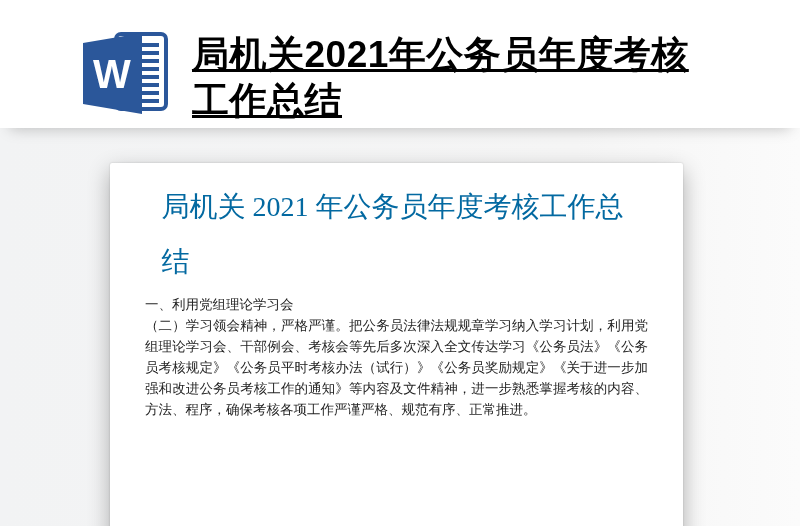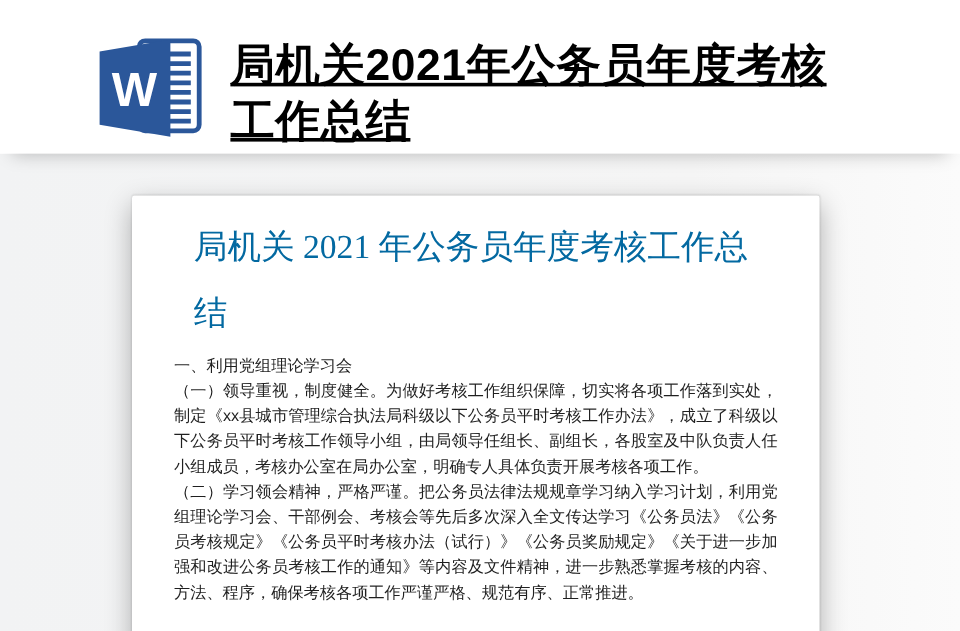--- a/index.html
+++ b/index.html
@@ -109,21 +109,20 @@
   </header>
 
   <div class="preview">
     <div class="doc-page">
       <h2 class="doc-title">局机关 2021 年公务员年度考核工作总结</h2>
       <div class="doc-body">
 
 
           <p class="doc-para">一、利用党组理论学习会</p>
 
-          <p class="doc-para">（一）领导重视，制度健全。为做好考核工作组织保障，切实将各项工作落到实处，制定《xx县城市管理综合执法局科级以下公务员平时考核工作办法》，成立了科级以下公务员平时考核工作领导小组，由局领导任组长、副组长，各股室及中队负责人任小组成员，考核办公室在局办公室，明确专人具体负责开展考核各项工作。</p>
 
           <p class="doc-para">（二）学习领会精神，严格严谨。把公务员法律法规规章学习纳入学习计划，利用党组理论学习会、干部例会、考核会等先后多次深入全文传达学习《公务员法》《公务员考核规定》《公务员平时考核办法（试行）》《公务员奖励规定》《关于进一步加强和改进公务员考核工作的通知》等内容及文件精神，进一步熟悉掌握考核的内容、方法、程序，确保考核各项工作严谨严格、规范有序、正常推进。</p>
 
         </div>
     </div>
   </div>
 
 </div>
 
 </body></html>

